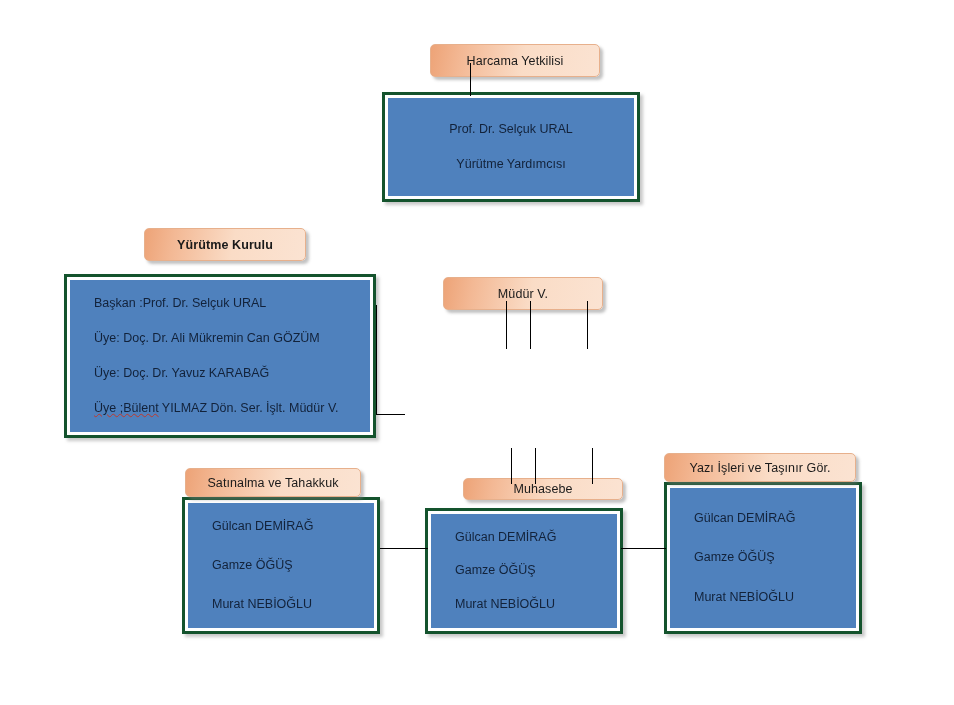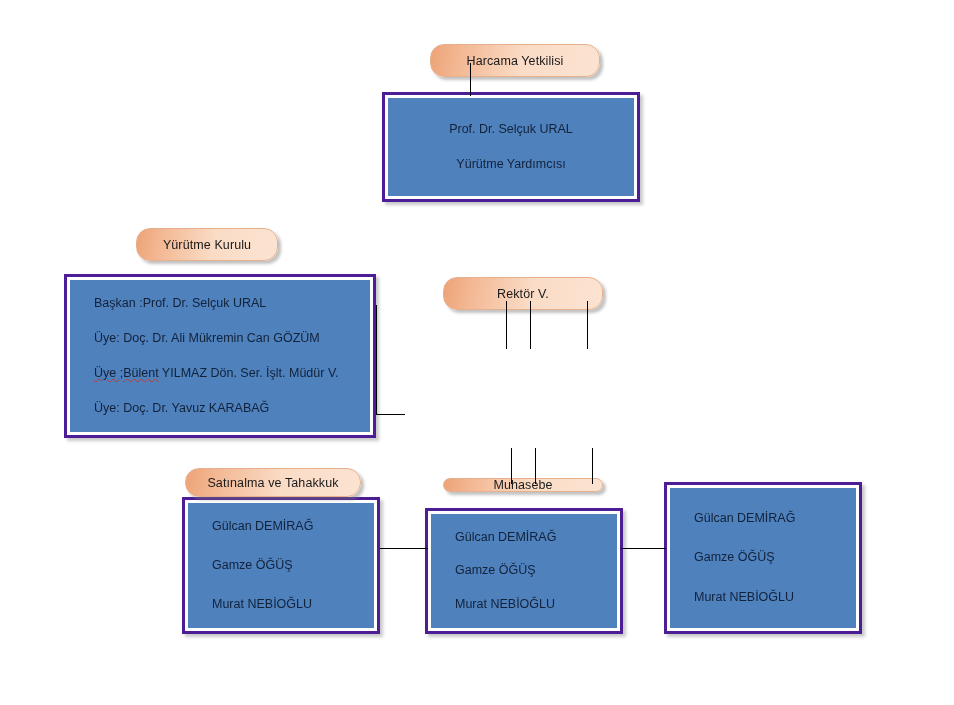--- a/index.html
+++ b/index.html
@@ -15,39 +15,39 @@
     width: 954px;
     height: 705px;
     background: #ffffff;
     overflow: hidden;
   }
 
   
   .tag {
     position: absolute;
     box-sizing: border-box;
-    border-radius: 14px;
+    border-radius: 5px;
     background: linear-gradient(100deg, #eda377 0%, #f3b894 18%, #fadcc6 55%, #fbe3d2 100%);
     border: 1px solid #e7b08c;
     box-shadow: 3px 3px 3px rgba(120,120,120,0.45);
     display: flex;
     align-items: center;
     justify-content: center;
     color: #1a1a1a;
     font-size: 12.5px;
     letter-spacing: 0.1px;
     z-index: 6;
   }
 
   
   .bluebox {
     position: absolute;
     box-sizing: border-box;
     background: #0ea5e9;
-    border: 3px solid #4c1d95;
+    border: 3px solid #14532d;
     box-shadow: 3px 3px 3px rgba(120,120,120,0.40);
     z-index: 4;
   }
   .bluebox > .inner {
     box-sizing: border-box;
     width: 100%;
     height: 100%;
     border: 3px solid #ffffff;
     background: #4f81bd;
     display: flex;
@@ -117,39 +117,39 @@
 
   <div class="vline" style="left:470px; top:63px; height:33px;"></div>
 
   <div class="bluebox centered" style="left:382px; top:92px; width:258px; height:110px;">
     <div class="inner">
       <div class="line">Prof. Dr. Selçuk URAL</div>
       <div class="line">Yürütme  Yardımcısı</div>
     </div>
   </div>
 
-  <div class="tag" style="left:136px; top:228px; width:142px; height:33px;">
+  <div class="tag" style="left:144px; top:228px; width:162px; height:33px;font-weight:bold;">
     <span>Yürütme  Kurulu</span>
   </div>
 
   <div class="bluebox board" style="left:64px; top:274px; width:312px; height:164px;">
     <div class="inner">
       <div class="line">Başkan :Prof. Dr. Selçuk URAL</div>
       <div class="line">Üye: Doç. Dr. Ali Mükremin Can GÖZÜM</div>
+      <div class="line">Üye: Doç. Dr. Yavuz KARABAĞ</div>
       <div class="line">
         <span class="squiggle">Üye ;Bülent</span><span> YILMAZ Dön. Ser. İşlt. Müdür V.</span>
       </div>
-      <div class="line">Üye: Doç. Dr. Yavuz KARABAĞ</div>
     </div>
   </div>
 
   <div class="elbow" style="left:376px; top:305px; width:29px; height:110px;"></div>
 
   <div class="tag" style="left:443px; top:277px; width:160px; height:33px;">
-    <span>Rektör V.</span>
+    <span>Müdür V.</span>
   </div>
 
   <div class="vline" style="left:506px; top:301px; height:48px;"></div>
   <div class="vline" style="left:530px; top:301px; height:48px;"></div>
   <div class="vline" style="left:587px; top:301px; height:48px;"></div>
 
 
   <div class="vline" style="left:511px; top:448px; height:36px;"></div>
   <div class="vline" style="left:535px; top:448px; height:36px;"></div>
   <div class="vline" style="left:592px; top:448px; height:36px;"></div>
@@ -161,34 +161,37 @@
   <div class="bluebox list-pad-lg" style="left:182px; top:497px; width:198px; height:137px;">
     <div class="inner">
       <div class="line">Gülcan DEMİRAĞ</div>
       <div class="line">Gamze ÖĞÜŞ</div>
       <div class="line">Murat NEBİOĞLU</div>
     </div>
   </div>
 
   <div class="hline" style="left:380px; top:548px; width:48px;"></div>
 
-  <div class="tag" style="left:443px; top:478px; width:160px; height:14px;">
+  <div class="tag" style="left:463px; top:478px; width:160px; height:22px;">
     <span>Muhasebe</span>
   </div>
 
   <div class="bluebox list-pad" style="left:425px; top:508px; width:198px; height:126px;">
     <div class="inner">
       <div class="line">Gülcan DEMİRAĞ</div>
       <div class="line">Gamze ÖĞÜŞ</div>
       <div class="line">Murat NEBİOĞLU</div>
     </div>
   </div>
 
   <div class="hline" style="left:621px; top:548px; width:45px;"></div>
 
+  <div class="tag" style="left:664px; top:453px; width:192px; height:29px;">
+    <span>Yazı İşleri ve Taşınır Gör.</span>
+  </div>
 
   <div class="bluebox list-pad-lg" style="left:664px; top:482px; width:198px; height:152px;">
     <div class="inner">
       <div class="line">Gülcan DEMİRAĞ</div>
       <div class="line">Gamze ÖĞÜŞ</div>
       <div class="line">Murat NEBİOĞLU</div>
     </div>
   </div>
 
 </div>

